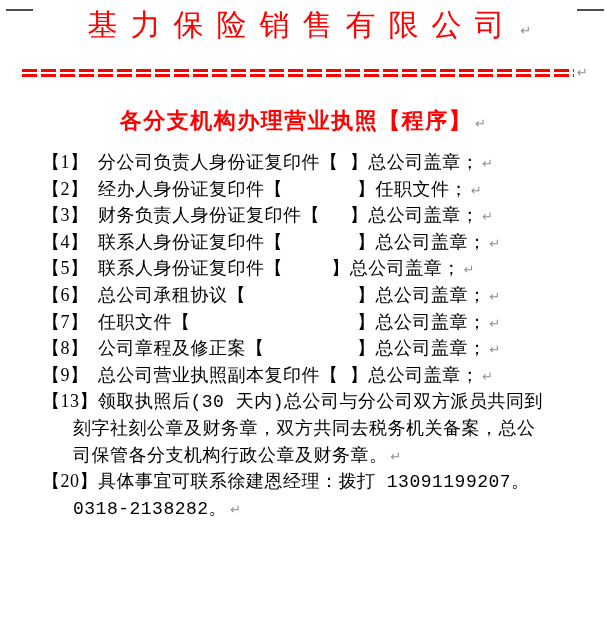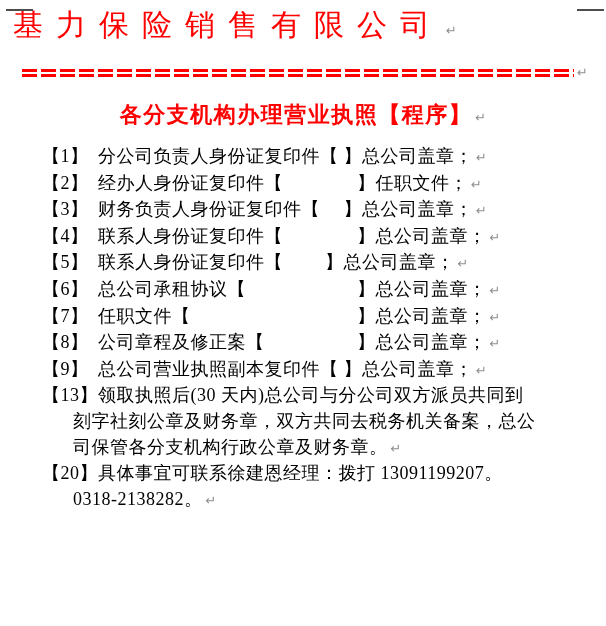--- a/index.html
+++ b/index.html
@@ -9,21 +9,21 @@
   }
   .page { position:relative; width:606px; height:626px; }
 
   
   .cropmark { position:absolute; top:2px; width:27px; height:0; border-top:2px solid #4d4d4d; }
   .cm-left  { left:6px; }
   .cm-right { right:2px; }
 
   
   .company {
-    margin:7px 0 0 0; text-align:left; white-space:nowrap;
+    margin:7px 0 0 0; text-align:center; white-space:nowrap;
     color:#ff0000; font-size:30px; line-height:36px; letter-spacing:13px; padding-left:13px;
   }
 
   
   .pmark {
     color:#8f8f8f; font-size:13px; letter-spacing:0; text-indent:0;
     display:inline-block; vertical-align:baseline; margin-left:3px;
     font-family:"DejaVu Sans",sans-serif; font-weight:normal;
   }
 
@@ -31,32 +31,32 @@
   .divider-row { display:flex; align-items:center; margin:16px 0 0 22px; }
   .divider { width:552px; }
   .divider .bar {
     height:3px;
     background:repeating-linear-gradient(90deg,#ff0000 0 15px,rgba(0,0,0,0) 15px 19px);
   }
   .divider .bar + .bar { margin-top:2px; }
 
   
   .title {
-    margin-top:22px; text-align:center; color:#ff0000;
+    margin-top:28px; text-align:center; color:#ff0000;
     font-weight:bold; font-size:22px; line-height:26px; letter-spacing:1.5px;
   }
 
   
   .list { margin-top:13px; color:#000; }
   .item {
     position:relative; padding-left:73px; padding-right:8px;
     text-indent:25px; font-size:18px; line-height:25.6px; letter-spacing:0.5px;
   }
   .item .num { position:absolute; left:42px; top:0; text-indent:0; }
-  .item .text { white-space:pre-wrap; }
+  .item .text { white-space:pre-wrap;font-family:Liberation Mono, monospace; }
 </style>
 </head>
 <body>
 
 <div class="page">
   <div class="cropmark cm-left"></div>
   <div class="cropmark cm-right"></div>
 
   <div class="company"><span>基力保险销售有限公司</span><span class="pmark">↵</span></div>
 

